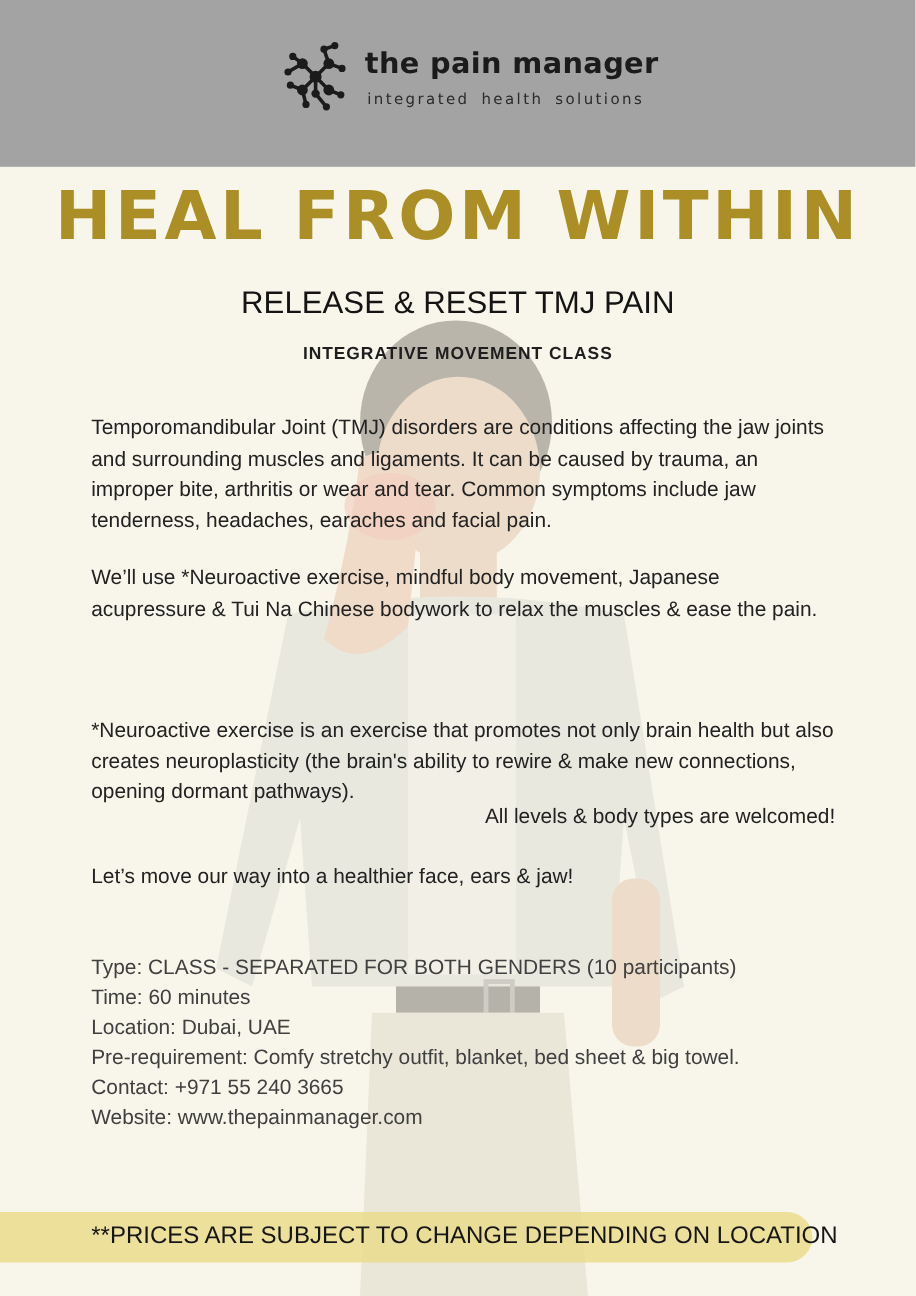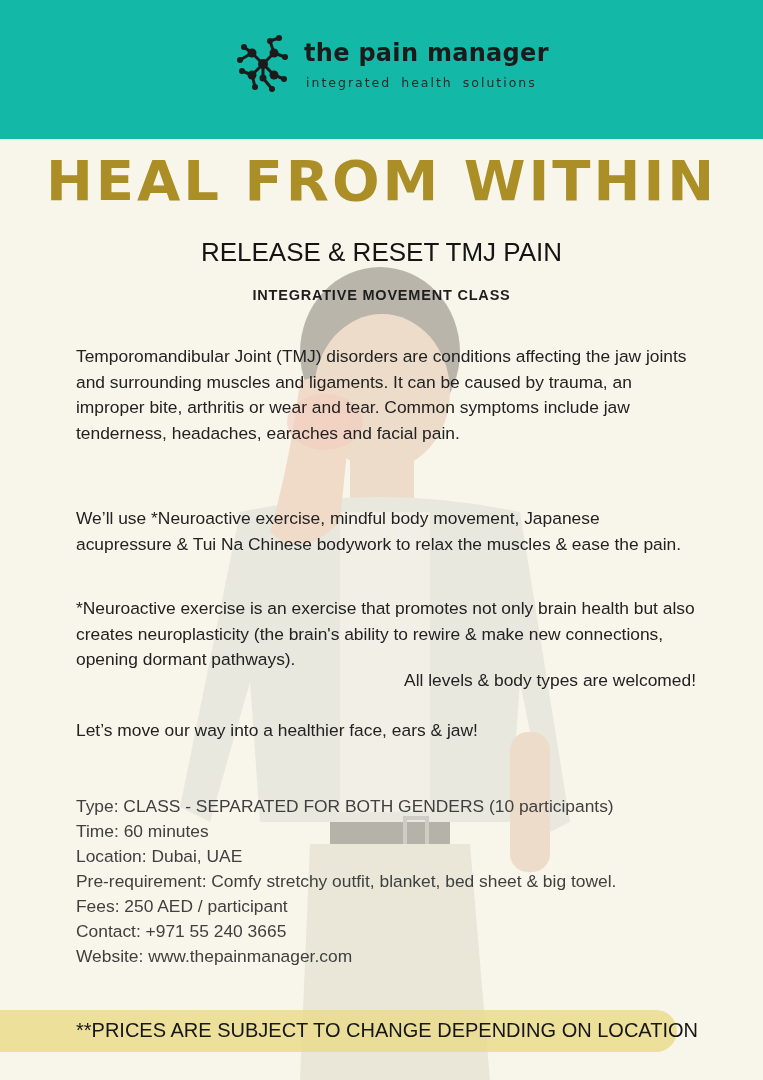--- a/index.html
+++ b/index.html
@@ -1,31 +1,31 @@
 <!DOCTYPE html>
 <html><head>
 <meta charset="utf-8">
 <style>
   html, body { margin:0; padding:0; }
   body { width:763px; height:1080px; background:#f8f6ea; font-family:"Liberation Sans", sans-serif; position:relative; overflow:hidden; color:#1a1a1a; }
-  .header { position:absolute; left:0; top:0; width:763px; height:139px; background:#14b8a6; }
+  .header { position:absolute; left:0; top:0; width:763px; height:139px; background:#a3a3a3; }
   .logo { position:absolute; left:232px; top:33px; width:300px; height:62px; }
   .logo-mark { position:absolute; left:0; top:0; width:62px; height:62px; }
   .brand-name { position:absolute; left:72px; top:6px; font-family:"DejaVu Sans", sans-serif; font-size:24px; font-weight:bold; color:#1b1b1b; letter-spacing:0.3px; white-space:nowrap; }
   .brand-tag { position:absolute; left:74px; top:42px; font-family:"DejaVu Sans", sans-serif; font-size:12.5px; color:#2a2a2a; letter-spacing:2px; word-spacing:4px; white-space:nowrap; }
 
   .figure { position:absolute; left:150px; top:262px; width:460px; height:818px; opacity:0.32; }
 
   .title { position:absolute; left:0; top:148px; width:763px; text-align:center; font-family:"DejaVu Sans", sans-serif; font-size:56px; font-weight:bold; color:#ab8e25; letter-spacing:3px; }
   .subtitle { position:absolute; left:0; top:237px; width:763px; text-align:center; font-size:26px; font-weight:normal; color:#141414; }
   .class-label { position:absolute; left:0; top:287px; width:763px; text-align:center; font-size:14.5px; font-weight:bold; color:#1e1e1e; letter-spacing:0.8px; }
 
   .body-text { position:absolute; left:76px; width:620px; font-size:17.4px; line-height:25.5px; color:#222; }
   .p1 { top:344px; }
-  .p2 { top:469px;margin-top:37px; }
+  .p2 { top:469px; }
   .p3 { top:596px; }
   .p4 { top:668px;text-align:right; }
   .p5 { top:718px; }
   .details { position:absolute; left:76px; top:794px; font-size:17.4px; line-height:25px; color:#404040; }
   .details div { white-space:nowrap; }
 
   .notice { position:absolute; left:0; top:1010px; width:677px; height:42px; background:rgba(233,218,132,0.78); border-radius:0 21px 21px 0; }
   .notice-text { position:absolute; left:76px; top:1019px; font-size:20px; font-weight:normal; color:#161616; white-space:nowrap; }
 </style>
 </head>
@@ -102,19 +102,18 @@
 <div class="body-text p2">We’ll use *Neuroactive exercise, mindful body movement, Japanese acupressure &amp; Tui Na Chinese bodywork to relax the muscles &amp; ease the pain.</div>
 <div class="body-text p3">*Neuroactive exercise is an exercise that promotes not only brain health but also creates neuroplasticity (the brain's ability to rewire &amp; make new connections, opening dormant pathways).</div>
 <div class="body-text p4">All levels &amp; body types are welcomed!</div>
 <div class="body-text p5">Let’s move our way into a healthier face, ears &amp; jaw!</div>
 
 <div class="details">
   <div>Type: CLASS - SEPARATED FOR BOTH GENDERS (10 participants)</div>
   <div>Time: 60 minutes</div>
   <div>Location: Dubai, UAE</div>
   <div>Pre-requirement: Comfy stretchy outfit, blanket, bed sheet &amp; big towel.</div>
-  <div>Fees: 250 AED / participant</div>
   <div>Contact: +971 55 240 3665</div>
   <div>Website: www.thepainmanager.com</div>
 </div>
 
 <div class="notice"></div>
 <div class="notice-text">**PRICES ARE SUBJECT TO CHANGE DEPENDING ON LOCATION</div>
 
 </body></html>

